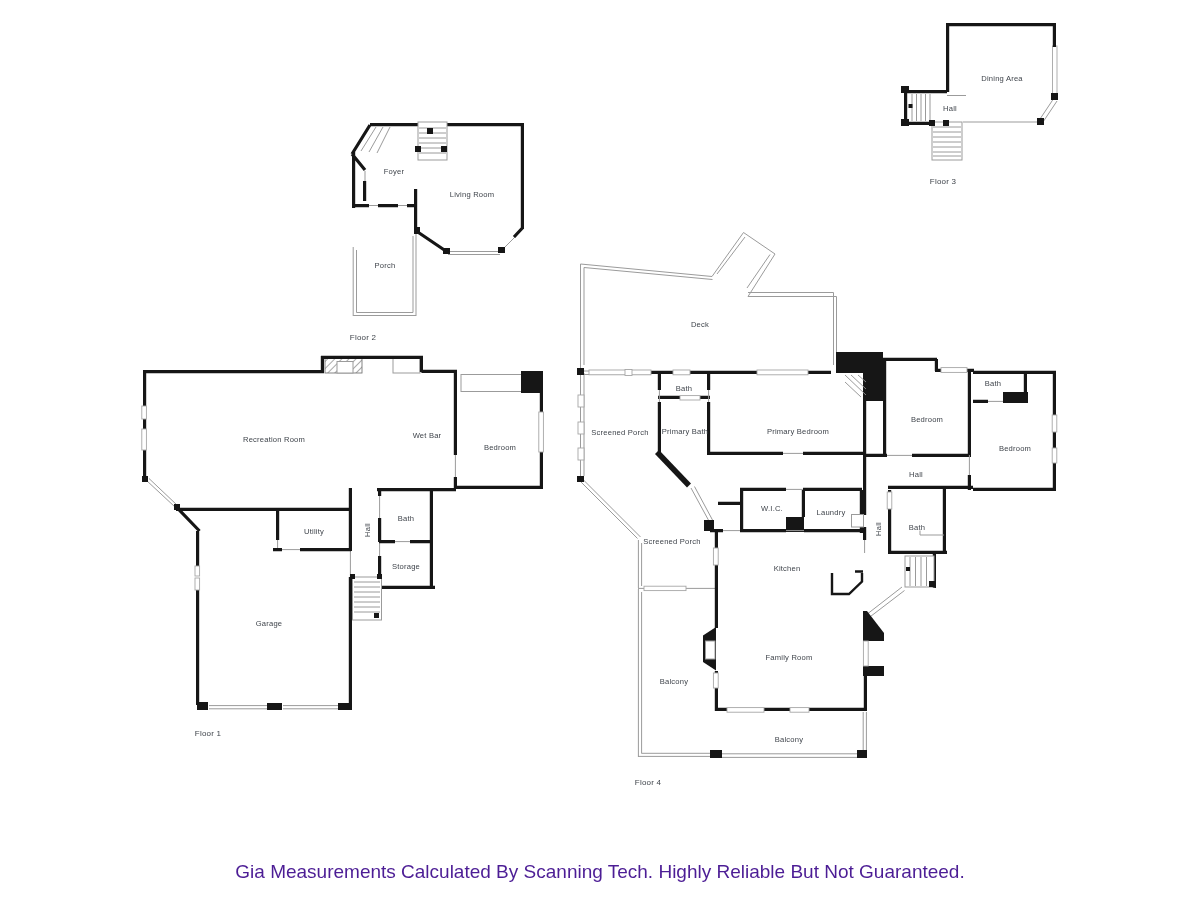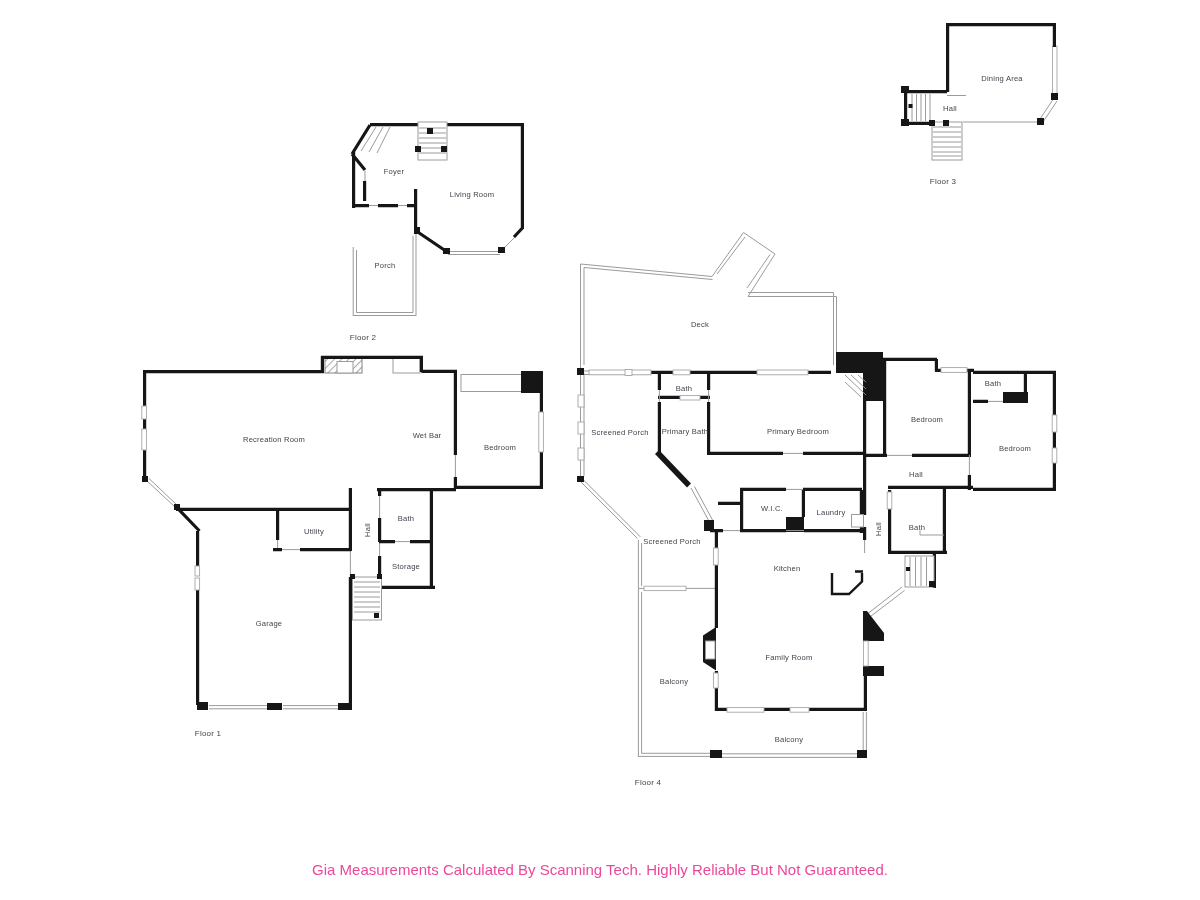--- a/index.html
+++ b/index.html
@@ -11,21 +11,21 @@
   .mid{stroke:#161616;stroke-width:2.4;fill:none;}
   .thin{stroke:#9b9b9b;stroke-width:1;fill:none;}
   .stair{stroke:#8f8f8f;stroke-width:0.9;fill:none;}
   .blk{fill:#161616;stroke:none;}
   .win{fill:#ffffff;stroke:#a6a6a6;stroke-width:0.9;}
   .box{fill:#ffffff;stroke:#9b9b9b;stroke-width:1;}
   .hatchr{fill:url(#hatch);stroke:#777;stroke-width:0.9;}
   .rl{font-size:7.6px;fill:#3f444b;text-anchor:middle;letter-spacing:.2px;}
   .fl{font-size:8px;fill:#3f444b;text-anchor:middle;letter-spacing:.2px;}
   .footer{position:absolute;left:0;top:861px;width:1200px;text-align:center;
-          font-size:15px;color:#ec4899;}
+          font-size:19px;color:#4c1d95;}
 </style>
 </head>
 <body>
 
 <div class="canvas">
 <svg width="1200" height="900" viewBox="0 0 1200 900">
   <defs>
     <pattern id="hatch" width="5" height="5" patternUnits="userSpaceOnUse" patternTransform="rotate(45)">
       <line x1="0" y1="0" x2="0" y2="5" stroke="#555" stroke-width="1"></line>
     </pattern>

